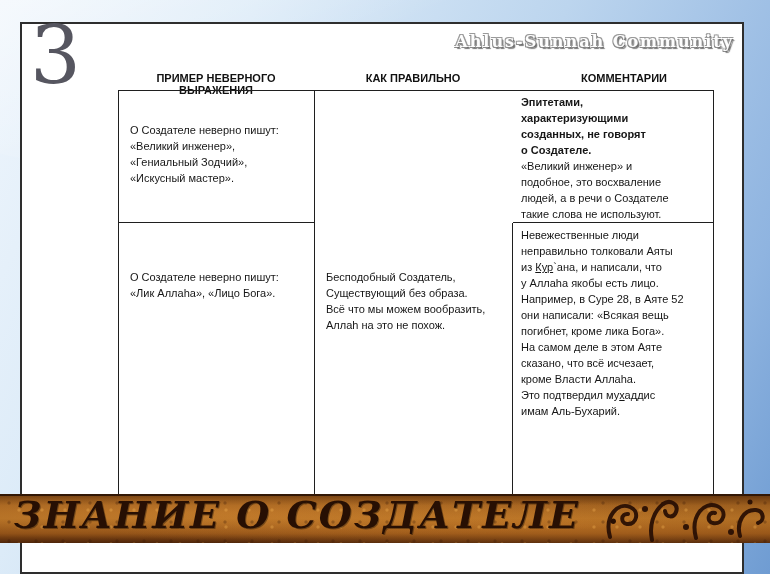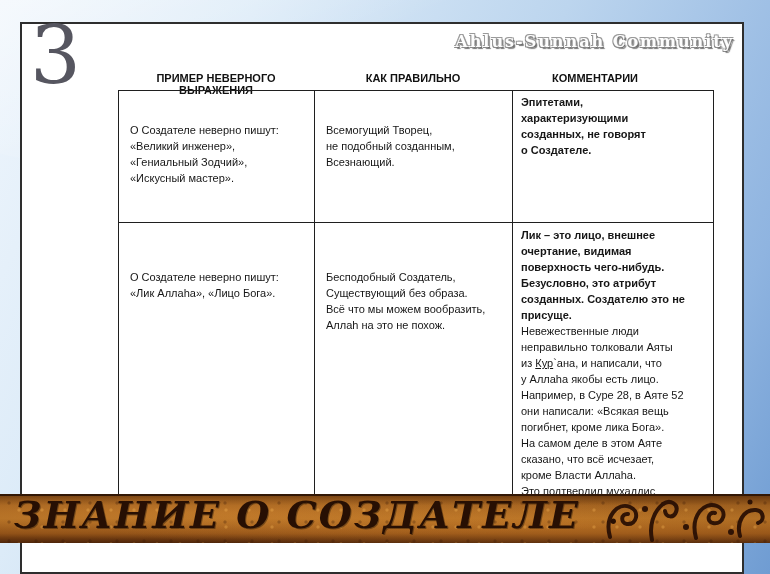--- a/index.html
+++ b/index.html
@@ -26,21 +26,21 @@
     font-family:"DejaVu Serif",serif;font-weight:bold;font-size:16px;letter-spacing:2px;
     color:#fdfdfd;
     text-shadow:-1px -1px 0 #9a9a9a,1px -1px 0 #9a9a9a,-1px 1px 0 #8a8a8a,1px 1px 0 #6f6f6f,2px 2px 1px #777777;
   }
   .col-header{
     position:absolute;top:72px;height:17px;
     font-size:11px;font-weight:bold;color:#111;text-align:center;letter-spacing:0;
   }
   #hdr1{left:118px;width:196px;}
   #hdr2{left:314px;width:198px;}
-  #hdr3{left:495px;width:200px;text-align:center;}
+  #hdr3{left:524px;width:200px;text-align:center;}
   .tbl{
     position:absolute;left:118px;top:90px;width:594px;height:430px;
     border:1px solid #1f1f1f;box-sizing:content-box;
   }
   .cell{
     position:absolute;box-sizing:border-box;color:#161616;
     font-size:11px;line-height:16px;white-space:pre-line;overflow:hidden;
   }
   .cell .b{font-weight:bold;display:block;}
   .cell .r{display:block;}
@@ -88,39 +88,34 @@
 
   <div class="col-header" id="hdr1">ПРИМЕР НЕВЕРНОГО ВЫРАЖЕНИЯ</div>
   <div class="col-header" id="hdr2">КАК ПРАВИЛЬНО</div>
   <div class="col-header" id="hdr3">КОММЕНТАРИИ</div>
 
   <div class="tbl">
     <div class="cell" id="c-r1c1">О Создателе неверно пишут:
 «Великий инженер»,
 «Гениальный Зодчий»,
 «Искусный мастер».</div>
-    <div class="cell" id="c-r1c2">Всемогущий Творец,
-не подобный созданным,
-Всезнающий.</div>
     <div class="cell" id="c-r1c3"><span class="b">Эпитетами,
 характеризующими
 созданных, не говорят
-о Создателе.</span></div>
+о Создателе.</span><span class="r">«Великий инженер» и
+подобное, это восхваление
+людей, а в речи о Создателе
+такие слова не используют.</span></div>
     <div class="cell" id="c-r2c1">О Создателе неверно пишут:
 «Лик Аллаhа», «Лицо Бога».</div>
     <div class="cell" id="c-r2c2">Бесподобный Создатель,
 Существующий без образа.
 Всё что мы можем вообразить,
 Аллаh на это не похож.</div>
-    <div class="cell" id="c-r2c3"><span class="b">Лик – это лицо, внешнее
-очертание, видимая
-поверхность чего-нибудь.
-Безусловно, это атрибут
-созданных. Создателю это не
-присуще.</span><span class="r"><span>Невежественные люди
+    <div class="cell" id="c-r2c3"><span class="r"><span>Невежественные люди
 неправильно толковали Аяты
 из </span><u>Кур</u><span>`ана, и написали, что
 у Аллаhа якобы есть лицо.
 Например, в Суре 28, в Аяте 52
 они написали: «Всякая вещь
 погибнет, кроме лика Бога».
 На самом деле в этом Аяте
 сказано, что всё исчезает,
 кроме Власти Аллаhа.
 Это подтвердил му</span><u>х</u><span>аддис

